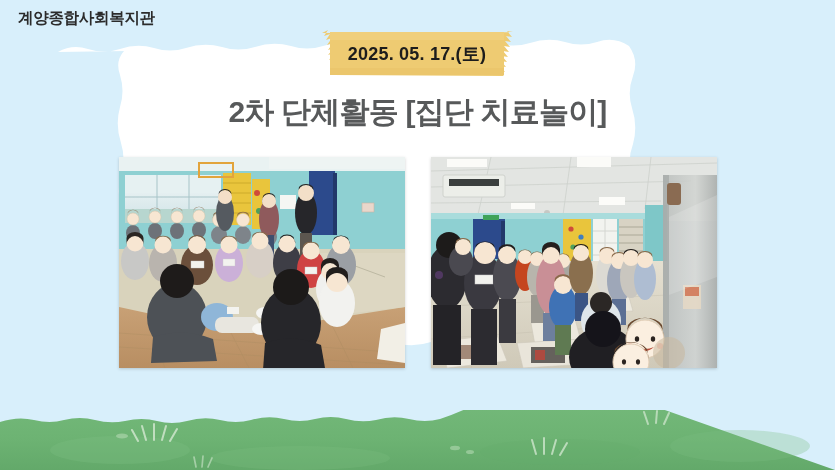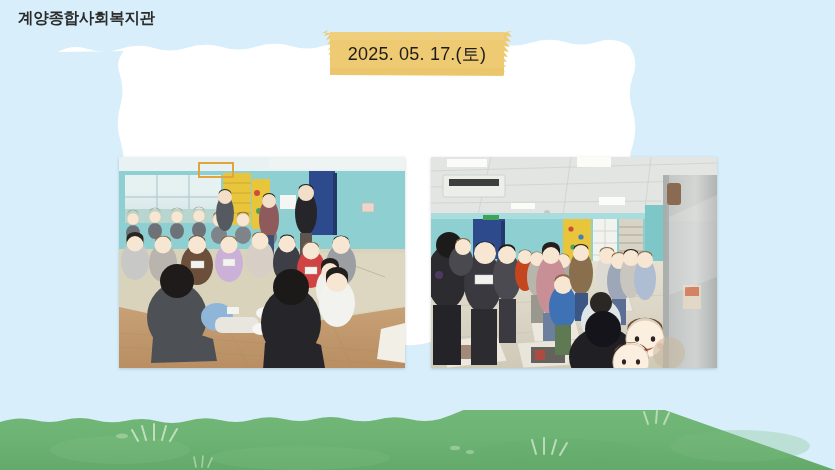--- a/index.html
+++ b/index.html
@@ -61,21 +61,21 @@
   }
   .tape svg { position: absolute; left: 0; top: 0; width: 202px; height: 50px; }
   .tape-label {
     position: absolute;
     left: 0; top: 0;
     width: 202px; height: 50px;
     display: flex;
     align-items: center;
     justify-content: center;
     font-size: 18px;
-    font-weight: 400;
+    font-weight: 700;
     color: #1c1c1c;
     letter-spacing: 0.2px;
     padding-top: 2px;
   }
 
   
   .title {
     position: absolute;
     left: 0; top: 92px;
     width: 835px;
@@ -195,20 +195,21 @@
                L188,48 L183,43 L189,44 L184,38 L190,39 L185,33 L191,34 L186,28
                L192,29 L187,23 L193,24 L188,18 L194,19 L189,13 L195,14 L190,8
                L196,9 L191,3 L197,4 Z" fill="#eecb72"></path>
       <rect x="14" y="4" width="174" height="43" fill="#eecb72"></rect>
       <rect x="14" y="4" width="174" height="8" fill="#f2d485" opacity="0.55"></rect>
       <rect x="14" y="40" width="174" height="7" fill="#e5be63" opacity="0.4"></rect>
     </svg>
     <div class="tape-label">2025. 05. 17.(토)</div>
   </div>
 
+  <div class="title">2차 단체활동 [집단 치료놀이]</div>
 
   <div class="photos">
 
     <div class="photo">
       <svg viewBox="0 0 286 211" preserveAspectRatio="none" aria-hidden="true">
         <defs>
           <linearGradient id="floor1" x1="0" y1="0" x2="0" y2="1">
             <stop offset="0%" stop-color="#d7b288"></stop>
             <stop offset="100%" stop-color="#b88e62"></stop>
           </linearGradient>

